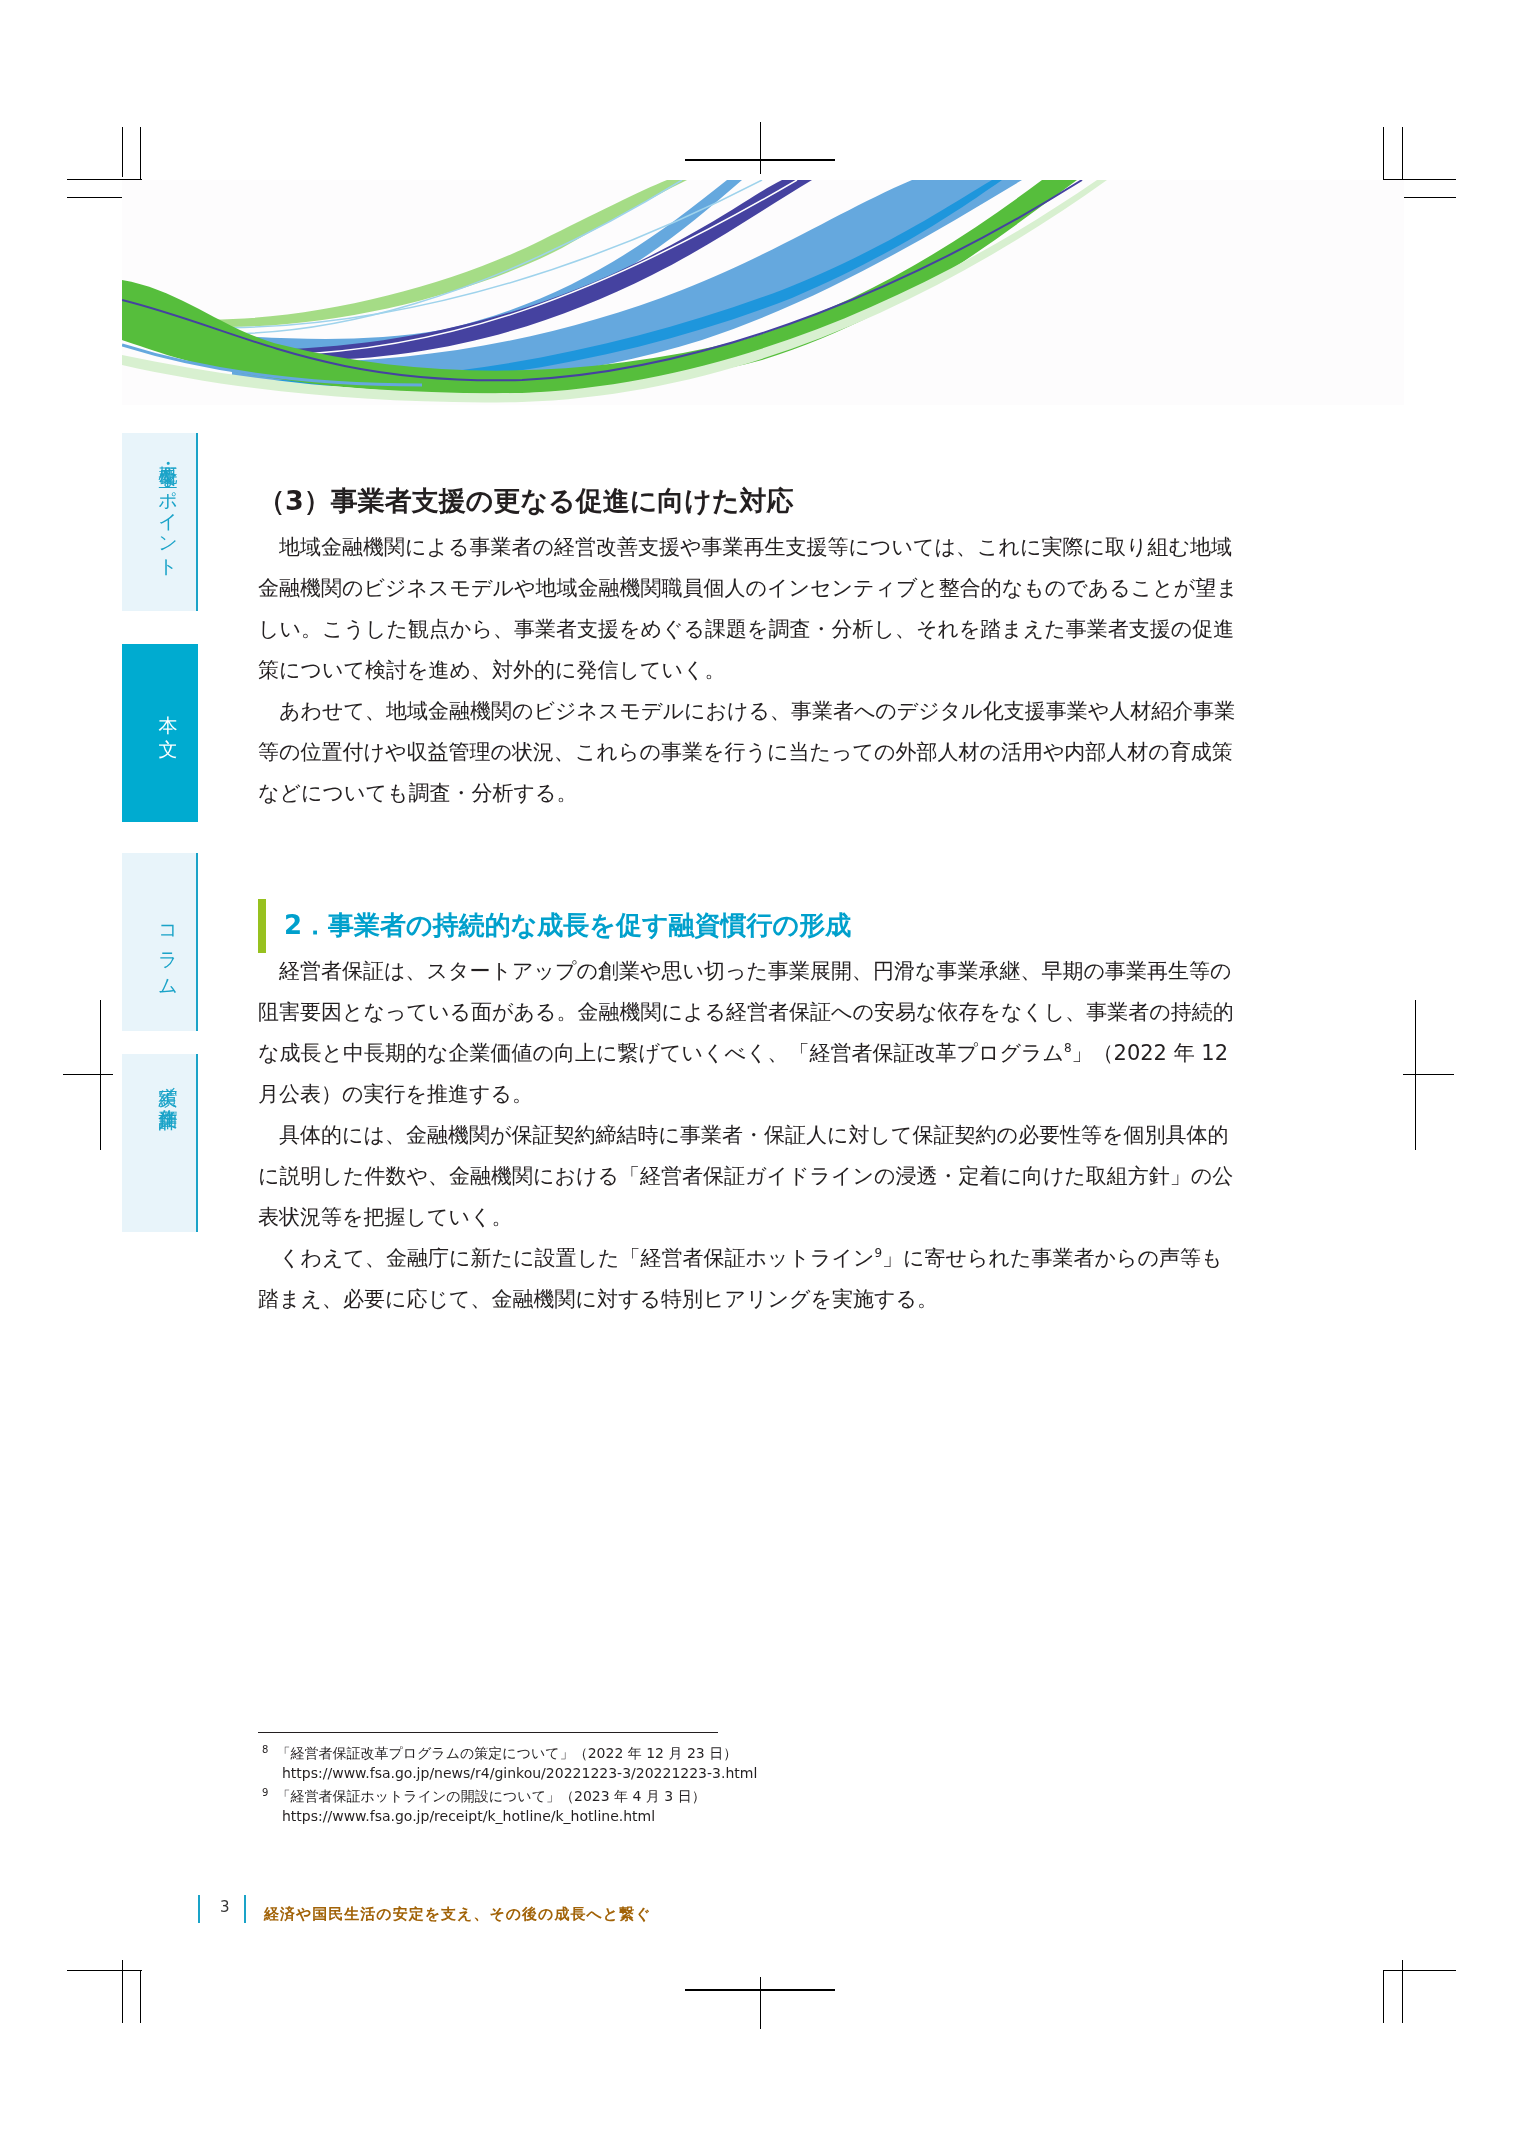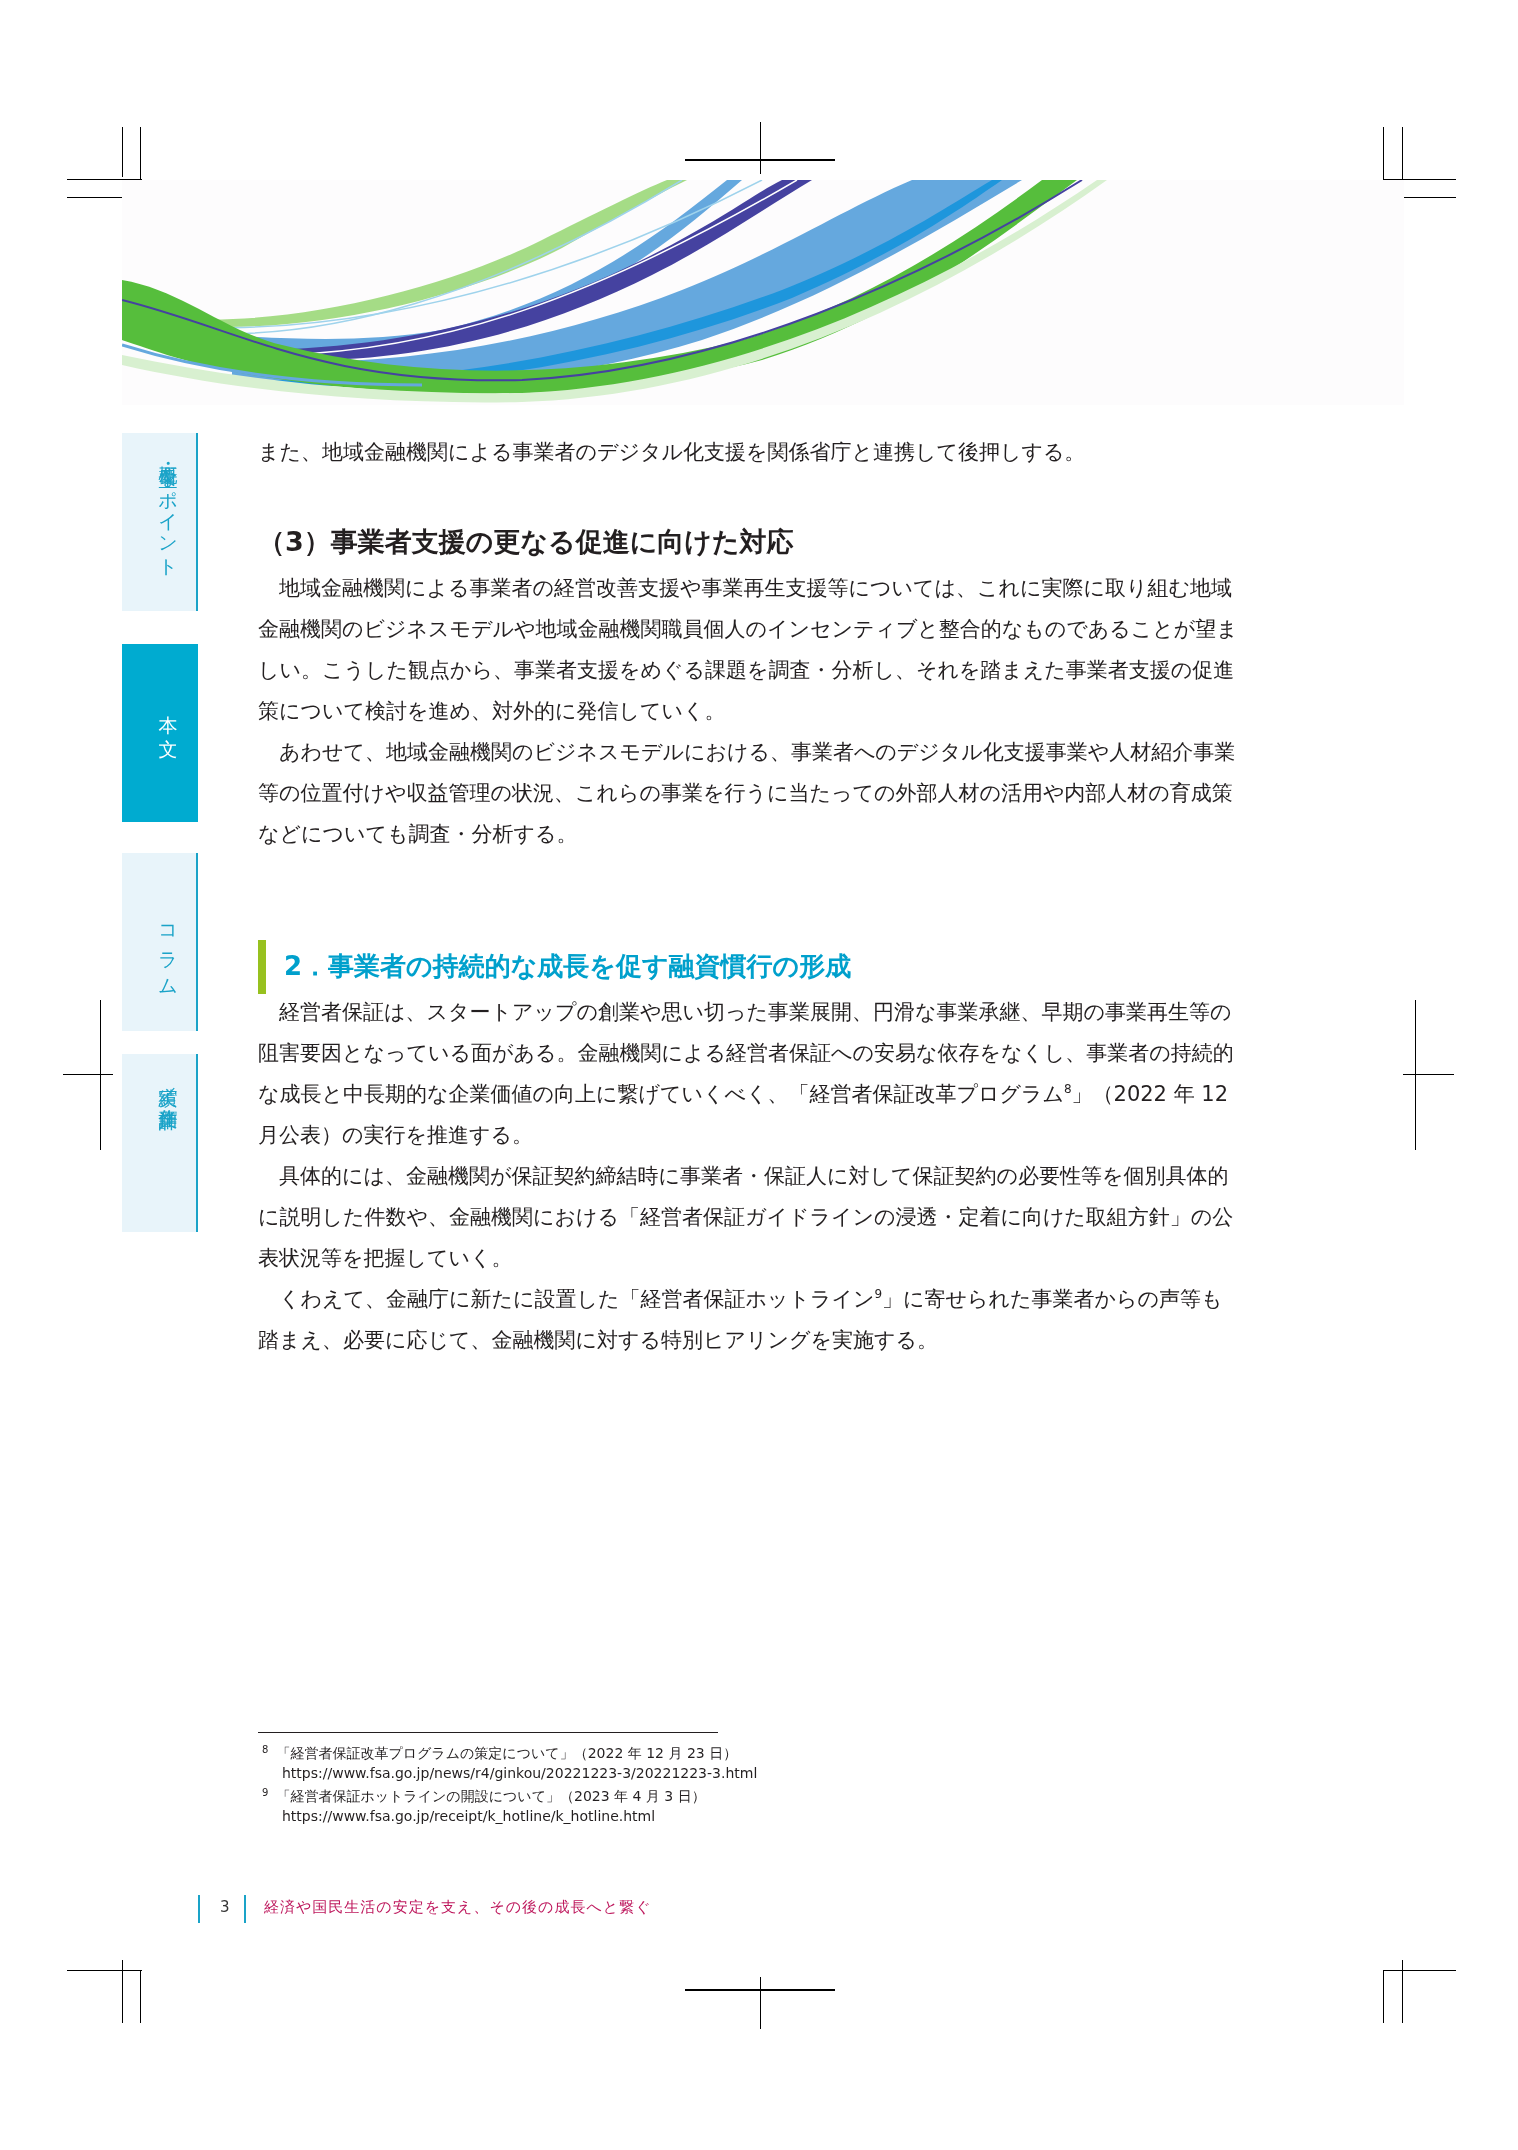--- a/index.html
+++ b/index.html
@@ -54,21 +54,21 @@
     position: absolute; left: 262px; top: 1740px; font-size: 14px; line-height: 20px; color: #231f20;
   }
   .fn-num { font-size: 10px; vertical-align: 5px; margin-right: 8px; }
   .fn-url { padding-left: 20px; }
   sup { font-size: 12px; vertical-align: 8px; line-height: 0; }
   .footer {
     position: absolute; left: 198px; top: 1895px; height: 36px; font-size: 15px; color: #333;
   }
   .footer .bar { position: absolute; top: 0; width: 2px; height: 28px; background: #1aa3c8; }
   .footer .pg { position: absolute; left: 22px; top: 3px; }
-  .footer .title { position: absolute; left: 66px; top: 3px; white-space: nowrap; letter-spacing: 1px; color: #be185d; }
+  .footer .title { position: absolute; left: 66px; top: 10px; white-space: nowrap; letter-spacing: 1px; color: #a16207; font-weight: bold; }
 </style>
 </head>
 <body>
 
 <div>
 
   <div class="crop-v" style="left:122px;top:127px;height:50px;"></div>
   <div class="crop-v" style="left:140px;top:127px;height:53px;"></div>
   <div class="crop-h" style="left:67px;top:179px;width:75px;"></div>
   <div class="crop-h" style="left:67px;top:197px;width:55px;"></div>
@@ -135,21 +135,20 @@
   </div>
   <div class="side-tab spaced" style="top:853px;height:178px;">
     <span class="label">コラム</span>
   </div>
   <div class="side-tab" style="top:1054px;height:178px;">
     <span class="label">実績／作業計画</span>
   </div>
 </nav>
 
 <main class="content">
-  <p>また、地域金融機関による事業者のデジタル化支援を関係省庁と連携して後押しする。</p>
 
   <h3 class="h3">（3）事業者支援の更なる促進に向けた対応</h3>
   <p class="indent">地域金融機関による事業者の経営改善支援や事業再生支援等については、これに実際に取り組む地域金融機関のビジネスモデルや地域金融機関職員個人のインセンティブと整合的なものであることが望ましい。こうした観点から、事業者支援をめぐる課題を調査・分析し、それを踏まえた事業者支援の促進策について検討を進め、対外的に発信していく。</p>
   <p class="indent">あわせて、地域金融機関のビジネスモデルにおける、事業者へのデジタル化支援事業や人材紹介事業等の位置付けや収益管理の状況、これらの事業を行うに当たっての外部人材の活用や内部人材の育成策などについても調査・分析する。</p>
 
   <div class="h2-wrap">
     <div class="h2-bar"></div>
     <h2 class="h2" style="margin:0;">2．事業者の持続的な成長を促す融資慣行の形成</h2>
   </div>
 

